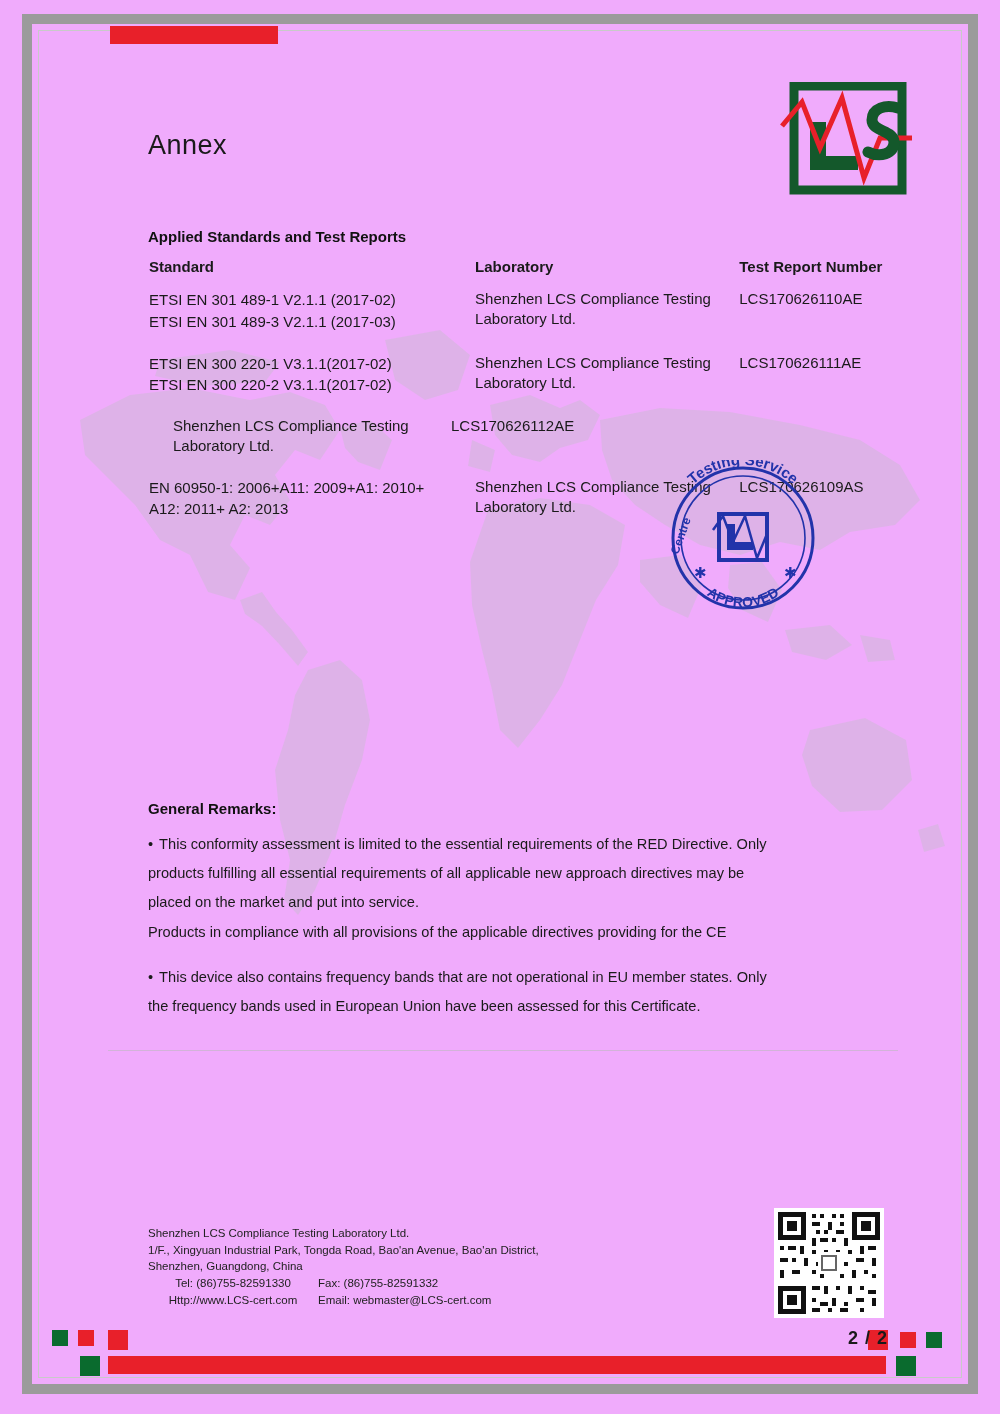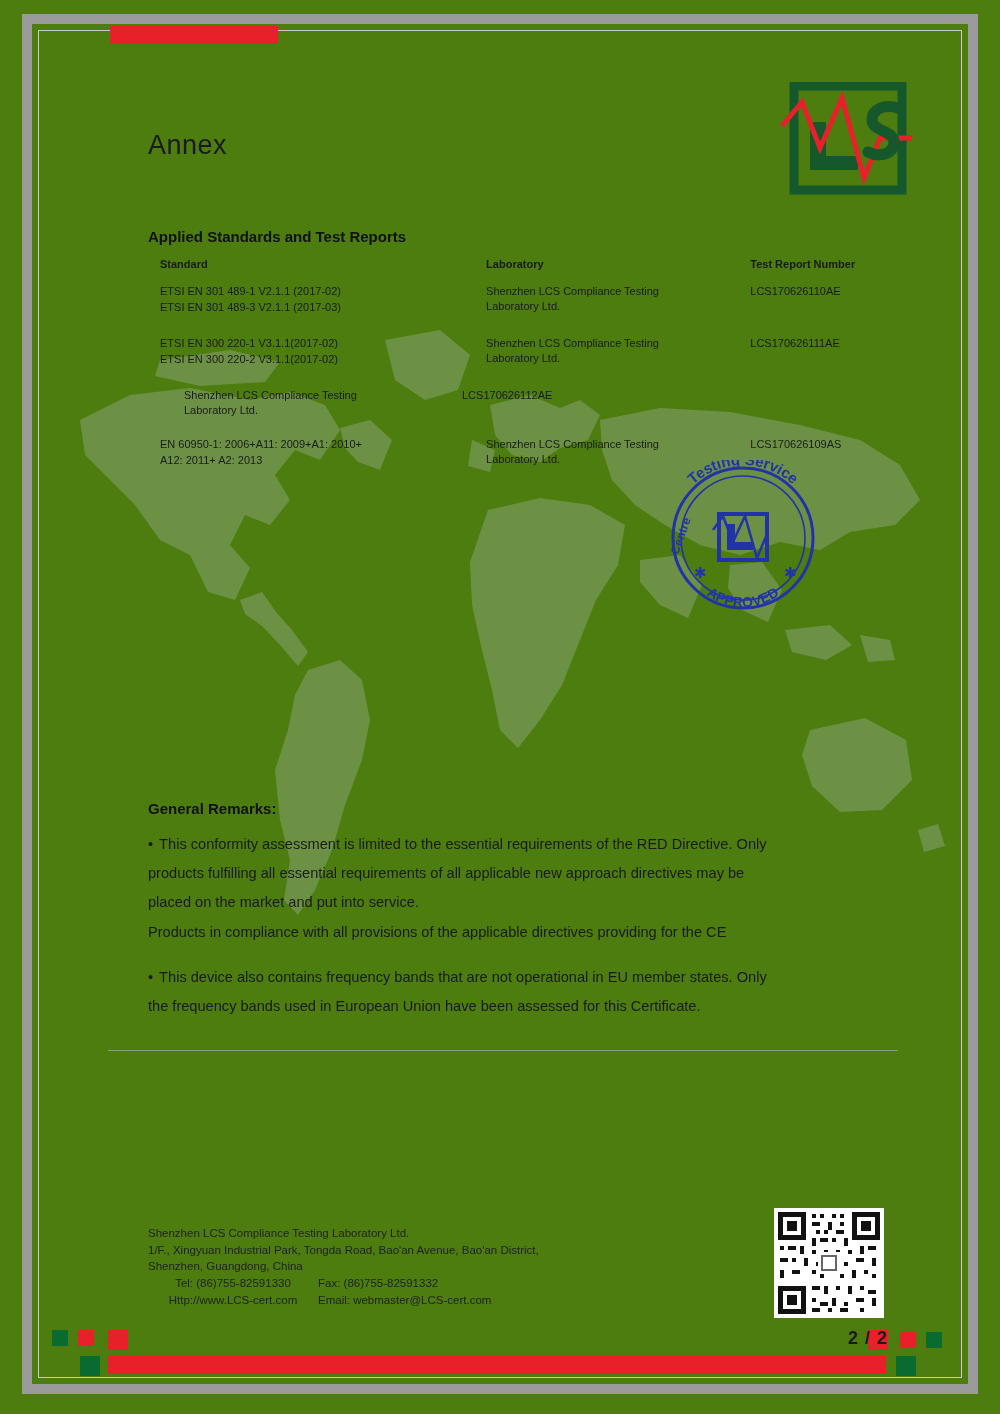--- a/index.html
+++ b/index.html
@@ -8,21 +8,21 @@
     background: #ffffff;
   }
   body {
     font-family: "Liberation Sans", sans-serif;
     color: #1a1a1a;
   }
   .page {
     position: relative;
     width: 1000px;
     height: 1414px;
-    background: #4d7c0f;
+    background: #f0abfc;
     overflow: hidden;
   }
 
   
   .frame-outer {
     position: absolute;
     left: 22px;
     top: 14px;
     width: 956px;
     height: 1380px;
@@ -108,24 +108,24 @@
     left: 110px;
     font-weight: bold;
     font-size: 15px;
     color: #111;
   }
   #applied-heading { top: 198px; }
 
   
   .table {
     position: absolute;
-    left: 122px;
+    left: 111px;
     top: 228px;
     width: 780px;
-    font-size: 11px;
+    font-size: 15px;
   }
   .thead, .trow {
     display: flex;
     align-items: flex-start;
   }
   .thead {
     font-weight: bold;
     margin-bottom: 14px;
   }
   .col-std { width: 310px; padding-right: 8px; }

